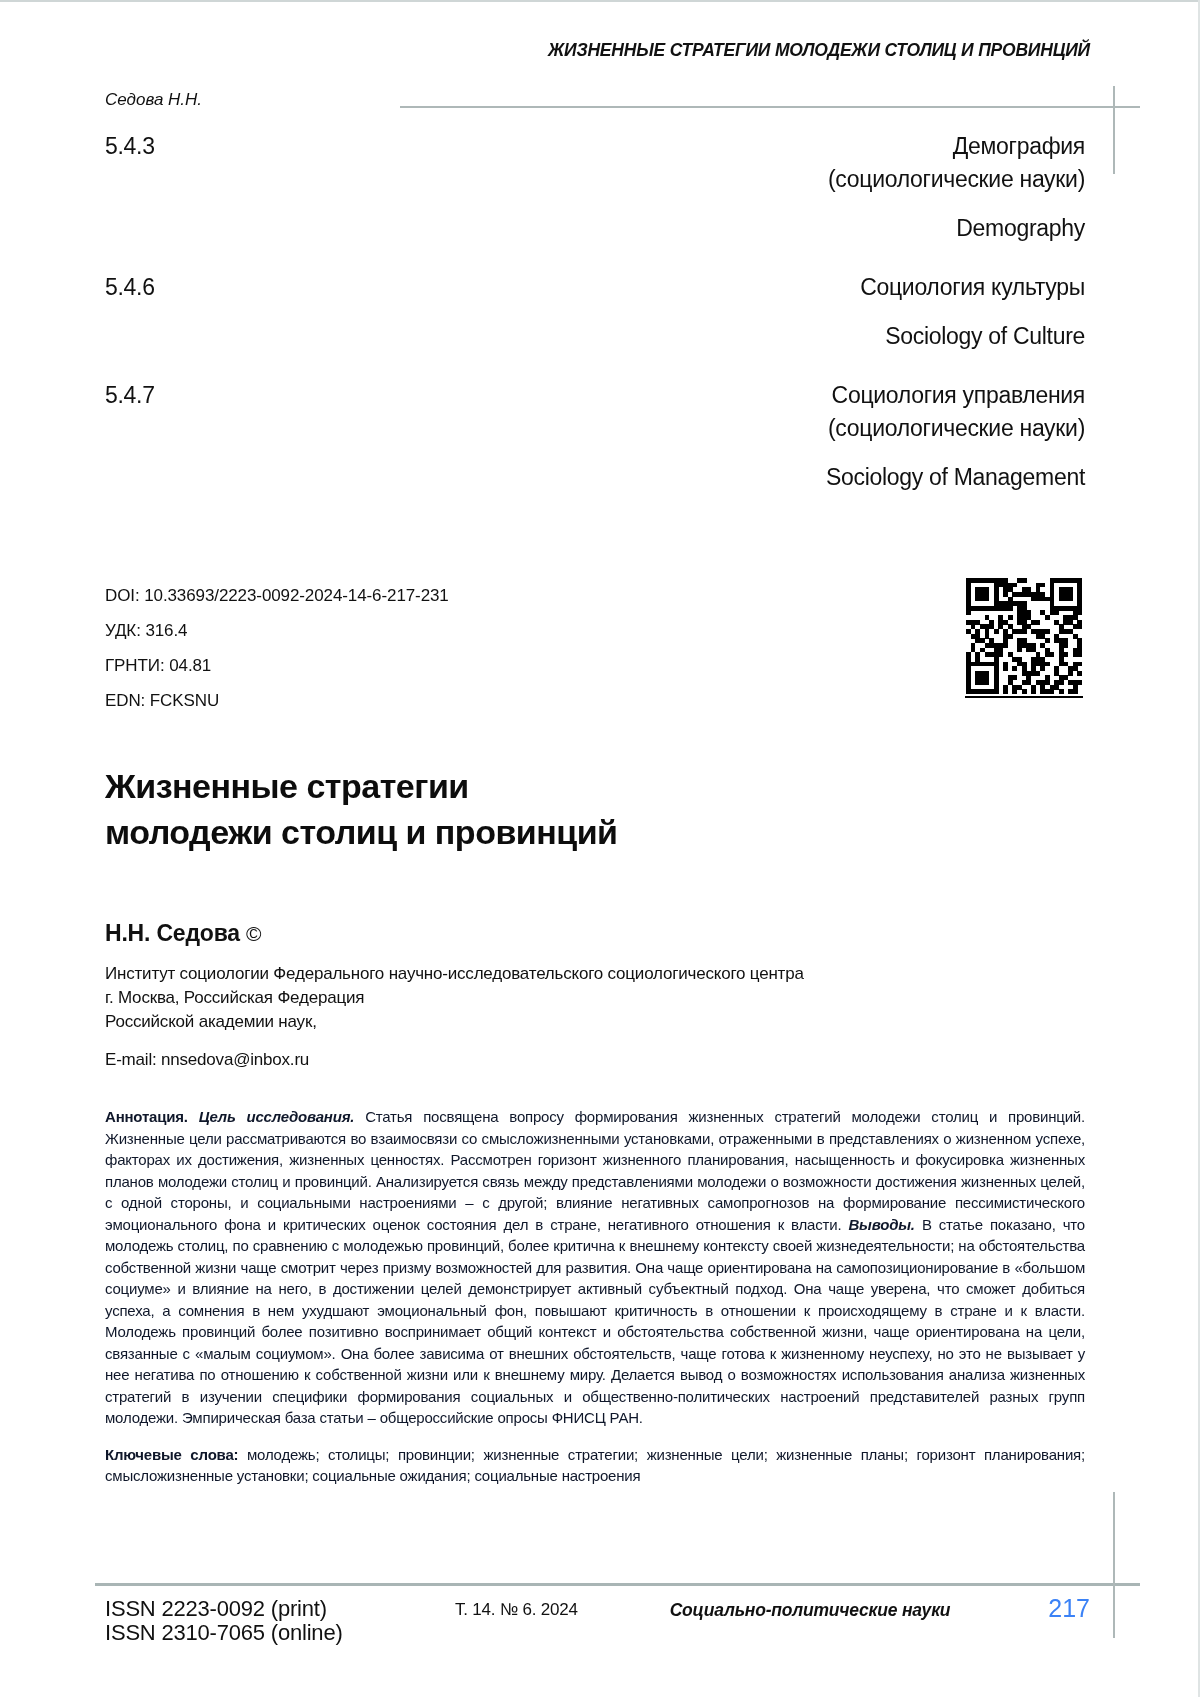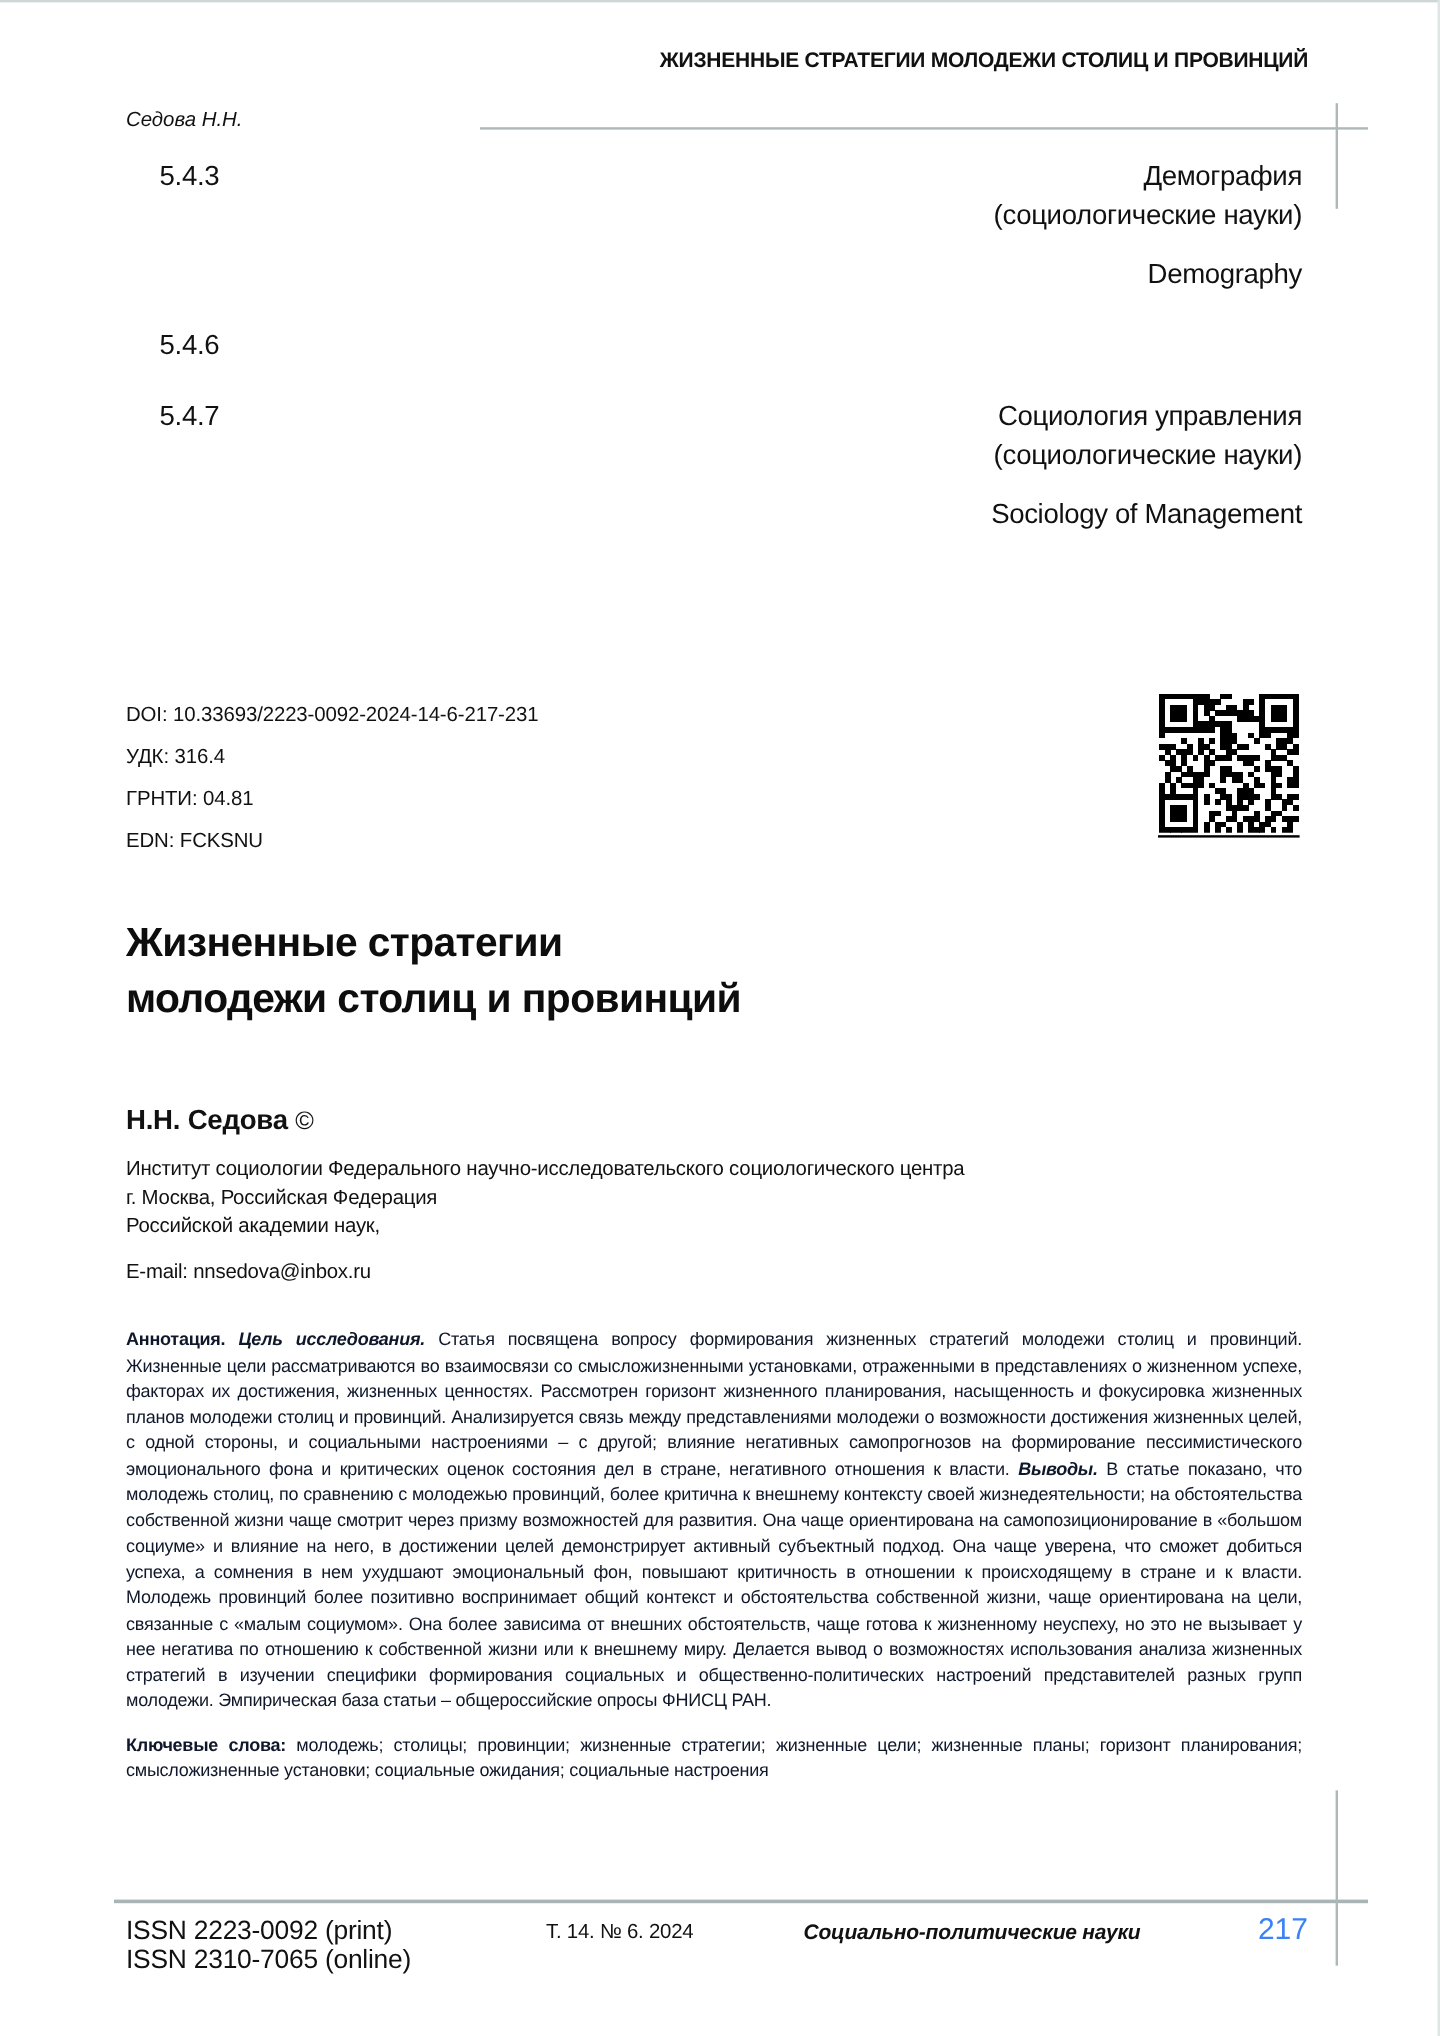--- a/index.html
+++ b/index.html
@@ -6,32 +6,32 @@
   body{
     width:1200px;height:1697px;position:relative;background:#ffffff;
     font-family:"Liberation Sans", sans-serif;color:#111;
     overflow:hidden;
   }
   .page-edge-top{position:absolute;left:0;top:0;width:1200px;height:2px;background:#cfd6d6;}
   .page-edge-right{position:absolute;right:0;top:0;width:2px;height:1697px;background:#dfe4e4;}
 
   .running-head{
     position:absolute;top:40px;left:105px;width:985px;text-align:right;
-    font-size:17.5px;font-weight:bold;letter-spacing:-0.2px;color:#111;
+    font-size:17.5px;font-weight:bold;font-style:italic;letter-spacing:-0.2px;color:#111;
   }
   .author-head{
     position:absolute;top:90px;left:105px;font-size:17px;font-style:italic;color:#111;
   }
   .rule-top{position:absolute;left:400px;top:106px;width:740px;height:2px;background:#aeb8b8;}
   .vrule-top{position:absolute;left:1113px;top:86px;width:2px;height:88px;background:#aeb8b8;}
   .rule-footer{position:absolute;left:95px;top:1583px;width:1045px;height:3px;background:#a9b5b5;}
   .vrule-bottom{position:absolute;left:1113px;top:1492px;width:2px;height:146px;background:#aeb8b8;}
 
   .sections{position:absolute;left:105px;top:130px;width:980px;}
-  .section-row{display:flex;justify-content:space-between;align-items:flex-start;margin-bottom:26px;margin-left:28px;}
+  .section-row{display:flex;justify-content:space-between;align-items:flex-start;margin-bottom:26px;}
   .section-code{font-size:23px;letter-spacing:-0.3px;line-height:33px;}
   .section-titles{text-align:right;font-size:23px;letter-spacing:-0.3px;line-height:33px;}
   .section-en{margin-top:16px;}
 
   .meta{position:absolute;left:105px;top:578px;font-size:17px;line-height:35px;letter-spacing:-0.1px;}
 
   .qr{position:absolute;left:965px;top:578px;width:118px;height:118px;border-bottom:2px solid #000;}
   .qr svg{display:block;width:118px;height:116px;}
 
   .article-title{
@@ -72,20 +72,24 @@
   <div class="section-row">
     <div class="section-code">5.4.3</div>
     <div class="section-titles">
       <div>Демография</div>
       <div>(социологические науки)</div>
       <div class="section-en">Demography</div>
     </div>
   </div>
   <div class="section-row">
     <div class="section-code">5.4.6</div>
+    <div class="section-titles">
+      <div>Социология культуры</div>
+      <div class="section-en">Sociology of Culture</div>
+    </div>
   </div>
   <div class="section-row">
     <div class="section-code">5.4.7</div>
     <div class="section-titles">
       <div>Социология управления</div>
       <div>(социологические науки)</div>
       <div class="section-en">Sociology of Management</div>
     </div>
   </div>
 </div>

